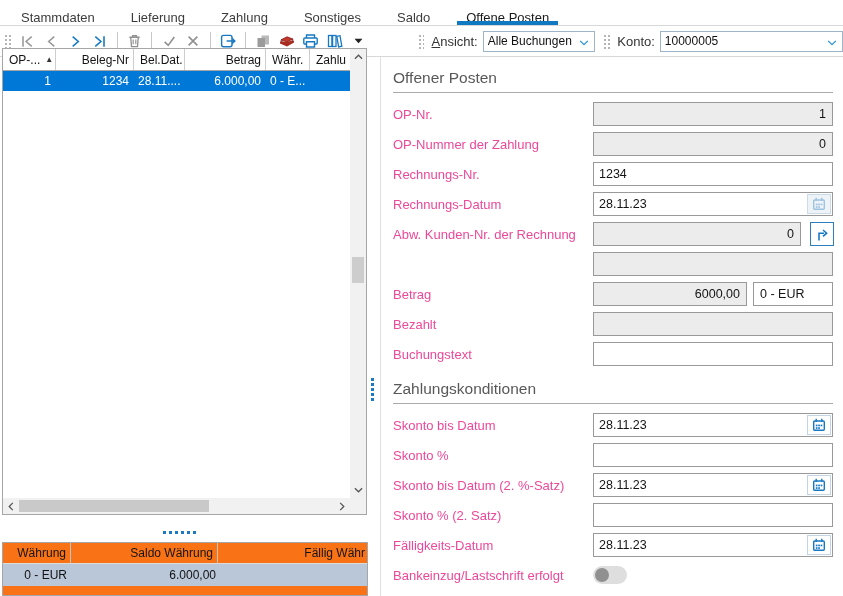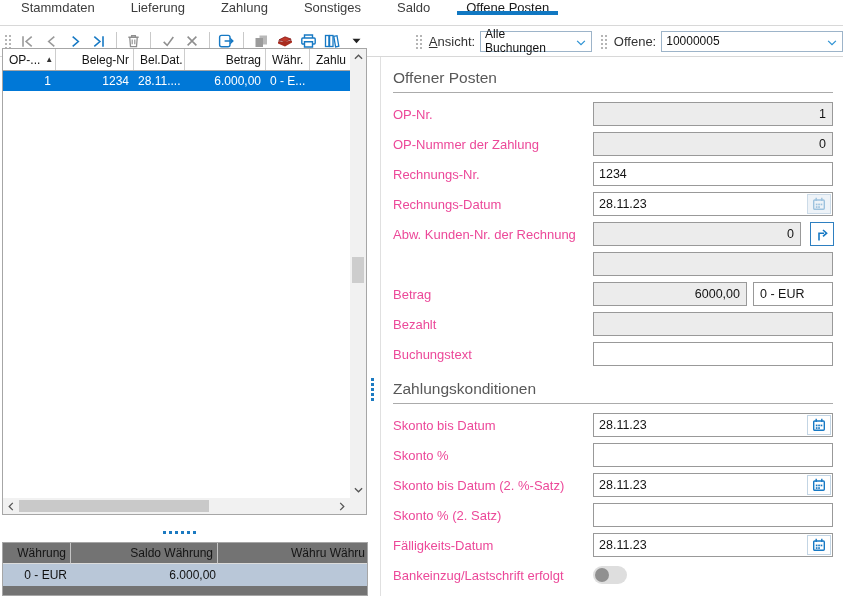--- a/index.html
+++ b/index.html
@@ -4,21 +4,21 @@
 <style>
   * { margin:0; padding:0; box-sizing:border-box; }
   html,body { background:#fff; }
   #app {
     position:relative; width:843px; height:596px; overflow:hidden;
     background:#fff; font-family:"Liberation Sans", sans-serif; color:#222;
   }
 
   
   .tabbar { position:absolute; left:0; top:0; right:0; height:26px;
-    border-bottom:1px solid #d8d8d8; display:flex; align-items:flex-start; padding-left:12px; }
+    border-bottom:1px solid #d8d8d8; display:flex; align-items:flex-end; padding-left:12px; }
   .tab { position:relative; display:flex; align-items:center; padding:0 9px; margin-right:18px;
     font-size:13px; color:#3c3c3c; cursor:default; }
   .tab.active { color:#1a1a1a; }
   .tab.active::after { content:""; position:absolute; left:0; right:0; bottom:0; height:4px; background:#1178c2; }
 
   
   .toolbar { position:absolute; left:0; top:26px; right:0; height:31px;
     border-bottom:1px solid #d8d8d8; display:flex; align-items:center; padding-left:2px; }
   .grip { width:8px; height:17px; margin:0 5px 0 1px;
     background-image:radial-gradient(#b5b5b5 1px, transparent 1.1px);
@@ -56,21 +56,21 @@
   .scorner { position:absolute; right:0; bottom:0; width:16px; height:16px; background:#f1f1f1; }
 
   
   .hdots { position:absolute; left:163px; top:531px; display:flex; gap:3px; }
   .vdots { position:absolute; left:371px; top:378px; display:flex; flex-direction:column; gap:2px; }
   .dot { width:3px; height:3px; background:#1c7ac1; }
   .vline { position:absolute; left:380px; top:57px; bottom:0; width:1px; background:#e0e0e0; }
 
   
   .summary { position:absolute; left:2px; top:542px; width:366px; height:54px;
-    border:1px solid #a6a6a6; background:#737373; overflow:hidden; }
+    border:1px solid #a6a6a6; background:#f97316; overflow:hidden; }
   .sumcols { display:grid; grid-template-columns:68px 147px 1fr; }
   .sum-header { height:21px; }
   .sh { font-size:12px; color:#141414; display:flex; align-items:center; justify-content:flex-end;
     padding-right:4px; border-right:1px solid #c4c4c4; border-bottom:1px solid #dcdcdc; overflow:hidden; white-space:nowrap; }
   .sh:last-child { border-right:none; padding-right:2px; }
   .sum-row { height:22px; background:#b9c7d8; color:#111; font-size:12px; }
   .sc { display:flex; align-items:center; justify-content:flex-end; padding-right:4px; overflow:hidden; white-space:nowrap; }
   .sc:last-child { padding-right:2px; }
 
   
@@ -248,21 +248,21 @@
     <div class="grip sp48"></div>
     <div class="tlabel"><span class="u">A</span><span>nsicht:</span></div>
     <div class="selectbox view">
       <span>Alle Buchungen</span>
       <svg class="chev" width="12" height="12">
           <use href="#ico-chev"></use>
         </svg>
     </div>
 
     <div class="grip" style="margin-left:7px"></div>
-    <div class="tlabel"><span>Offene:</span></div>
+    <div class="tlabel"><span>Konto:</span></div>
     <div class="selectbox account">
       <span>10000005</span>
       <svg class="chev" width="12" height="12">
           <use href="#ico-chev"></use>
         </svg>
     </div>
   </div>
 
   <div class="grid">
     <div class="grid-header gridcols">
@@ -354,21 +354,21 @@
 
   <div class="summary">
     <div class="sum-header sumcols">
       <div class="sh">
           <span>Währung</span>
         </div>
       <div class="sh">
           <span>Saldo Währung</span>
         </div>
       <div class="sh">
-          <span>Währu Währu</span>
+          <span>Fällig Währ</span>
         </div>
     </div>
     <div class="sum-row sumcols">
       <div class="sc">
           <span>0 - EUR</span>
         </div>
       <div class="sc">
           <span>6.000,00</span>
         </div>
     </div>

